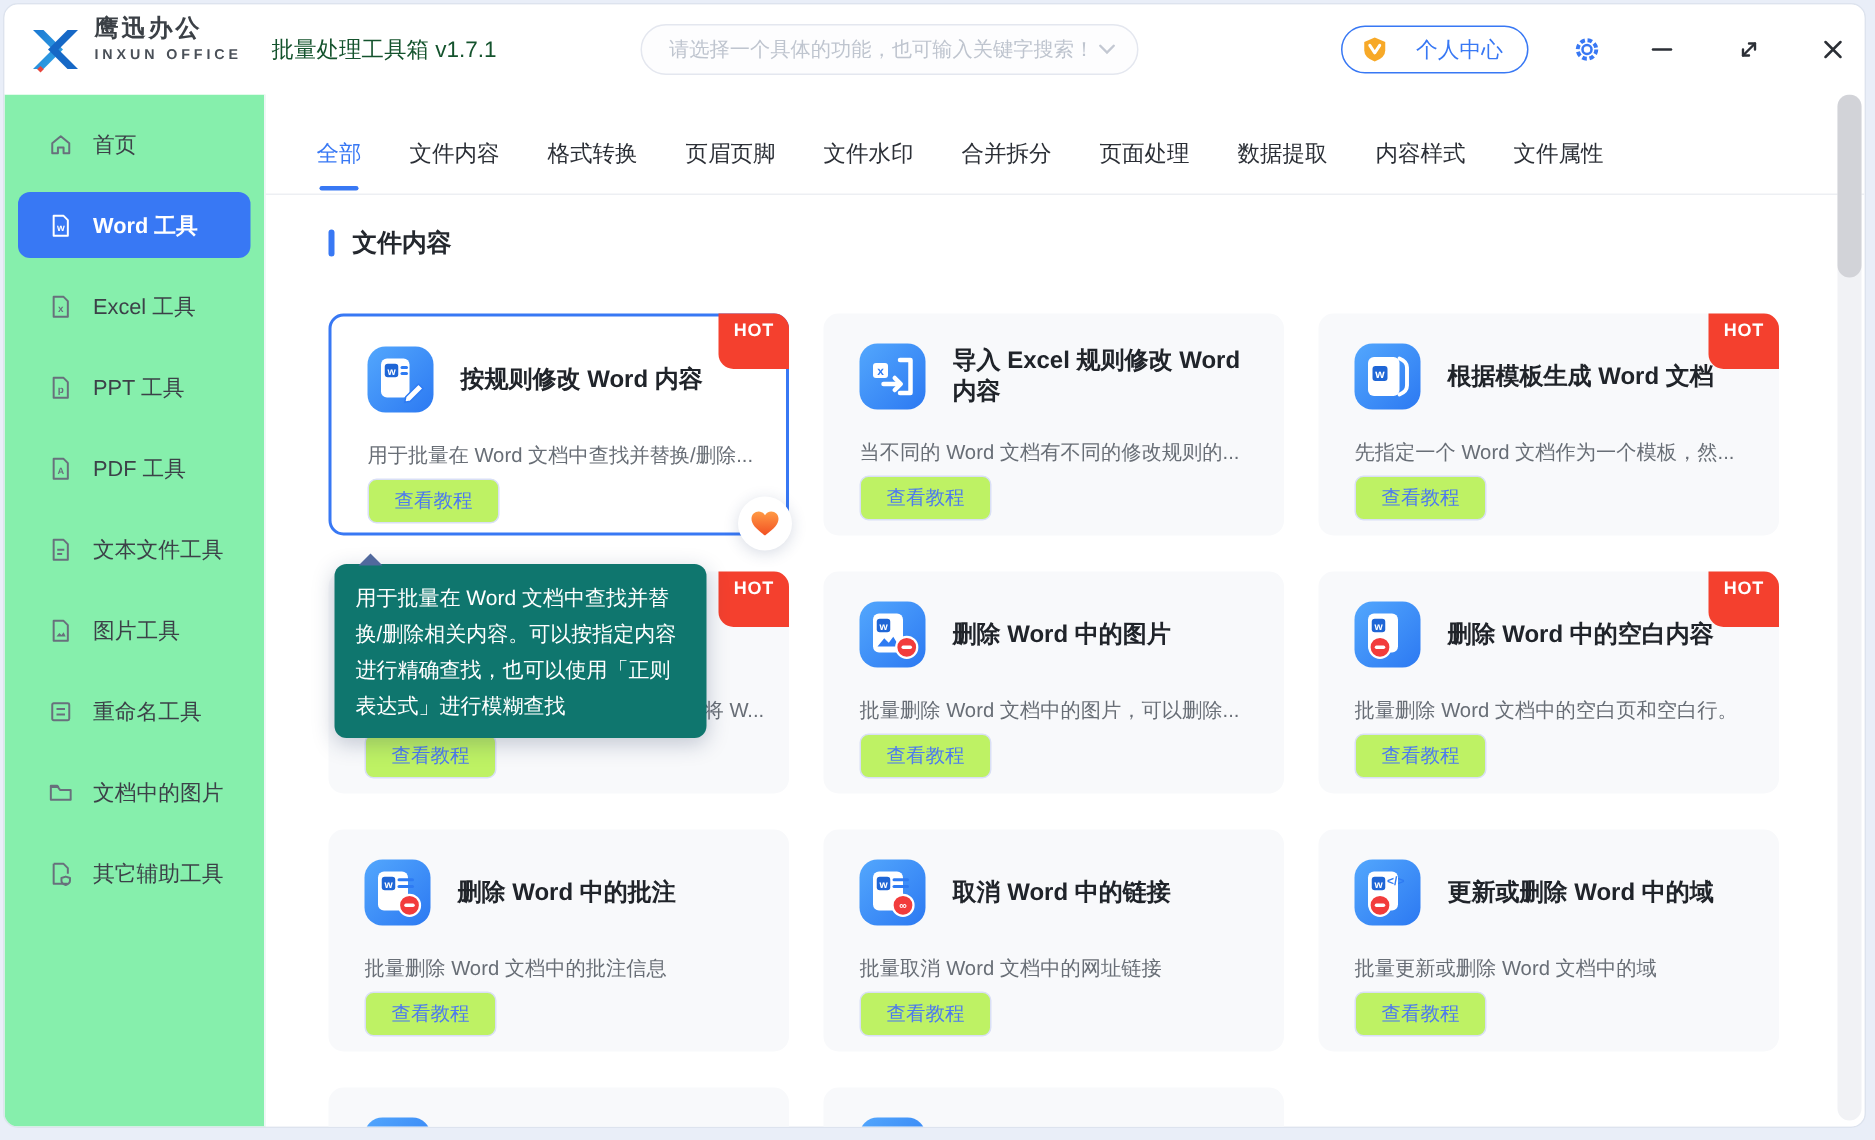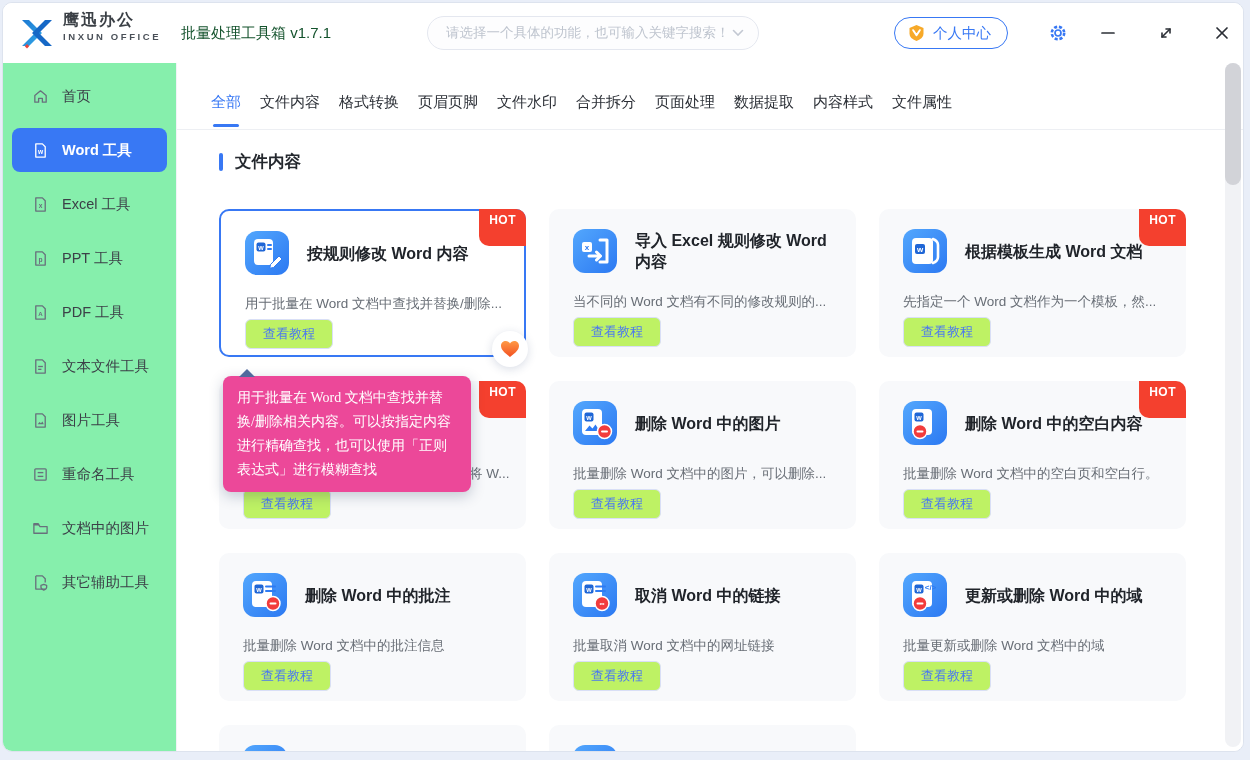--- a/index.html
+++ b/index.html
@@ -24,37 +24,37 @@
     font-size:15px;color:#14532d;}
   .search{
     position:absolute;left:424px;top:13px;width:332px;height:34px;box-sizing:border-box;
     border:1px solid #e4e7ef;border-radius:17px;background:#fdfdfe;
     display:flex;align-items:center;padding:0 14px 0 18px;cursor:pointer;
   }
   .search .ph{flex:1;font-size:13.5px;color:#bfc5cf;white-space:nowrap;overflow:hidden;}
   .user-btn{
     position:absolute;left:891px;top:14px;height:32px;box-sizing:border-box;
     border:1px solid #3878f4;border-radius:16px;background:#fff;
-    display:flex;align-items:center;gap:7px;padding:0 16px 0 12px;cursor:pointer;
+    display:flex;align-items:center;gap:18px;padding:0 16px 0 12px;cursor:pointer;
   }
   .user-btn .lbl{font-size:14.5px;color:#3878f4;}
   .iconbtn{position:absolute;top:16px;width:28px;height:28px;display:flex;align-items:center;
     justify-content:center;cursor:pointer;}
   
   .sidebar{position:absolute;left:0;top:60px;bottom:0;width:174px;background:#86efac;
     border-right:1px solid #f1f3f7;padding-top:6px;box-sizing:border-box;}
   .side-item{height:54px;display:flex;align-items:center;gap:13px;padding-left:29px;
     font-size:14.5px;color:#3c4148;cursor:pointer;}
   .side-item .ic{color:#68707c;display:flex;}
   .side-item.active{height:44px;margin:5px 9px;border-radius:8px;background:#3878f4;
     color:#fff;font-weight:bold;padding-left:20px;}
   .side-item.active .ic{color:#fff;}
   
   .main{position:absolute;left:174px;top:60px;right:0;bottom:0;background:#fff;}
-  .tabs{position:absolute;left:34px;top:30px;display:flex;gap:19px;font-size:15px;color:#2b2f36;}
+  .tabs{position:absolute;left:34px;top:30px;display:flex;gap:32px;font-size:15px;color:#2b2f36;}
   .tab{padding-bottom:15px;position:relative;cursor:pointer;white-space:nowrap;}
   .tab.active{color:#3878f4;}
   .tab.active::after{content:"";position:absolute;left:2px;bottom:0;width:26px;height:3px;
     background:#3878f4;border-radius:2px;}
   .tab-divider{position:absolute;left:0;right:0;top:66px;border-bottom:1px solid #edeff3;}
   .section{position:absolute;left:42px;top:88px;display:flex;align-items:center;gap:12px;}
   .section .bar{width:4px;height:18px;background:#3878f4;border-radius:2px;}
   .section .ttl{font-size:16.5px;font-weight:bold;color:#24282e;}
   
   .card{position:absolute;width:307px;height:148px;background:#f8f9fb;border-radius:10px;}
@@ -70,22 +70,22 @@
     font-family:inherit;}
   .hot{position:absolute;top:0;right:0;background:#f4402e;color:#fff;font-weight:bold;
     font-size:12px;letter-spacing:.5px;padding:4px 10px 19px;border-radius:0 10px 0 10px;}
   .card.selected .hot{top:-2px;right:-2px;}
   .fav{position:absolute;right:-4px;bottom:-12px;width:36px;height:36px;background:#fff;
     border-radius:50%;box-shadow:0 2px 10px rgba(40,60,110,.18);display:flex;align-items:center;
     justify-content:center;z-index:6;cursor:pointer;}
   .frag{position:absolute;left:250px;top:84px;font-size:13.5px;color:#686e76;white-space:nowrap;}
   
   .tooltip{position:absolute;left:46px;top:313px;width:248px;box-sizing:border-box;
-    background:#ec4899;color:#fff;border-radius:8px;padding:10px 14px;font-size:14px;
-    line-height:24px;z-index:30;box-shadow:0 4px 14px rgba(30,50,90,.25);font-family:Liberation Serif, serif;}
+    background:#0f766e;color:#fff;border-radius:8px;padding:10px 14px;font-size:14px;
+    line-height:24px;z-index:30;box-shadow:0 4px 14px rgba(30,50,90,.25);}
   .tooltip::before{content:"";position:absolute;left:16px;top:-7px;border-left:8px solid transparent;
     border-right:8px solid transparent;border-bottom:8px solid #51699d;}
   
   .sb-track{position:absolute;left:1048px;top:0;bottom:4px;width:16px;background:#f1f2f5;
     border-radius:8px;}
   .sb-thumb{position:absolute;left:0;right:0;top:0;height:122px;background:#d2d3d8;
     border-radius:8px;cursor:pointer;}
 </style>
 </head>
 <body>

